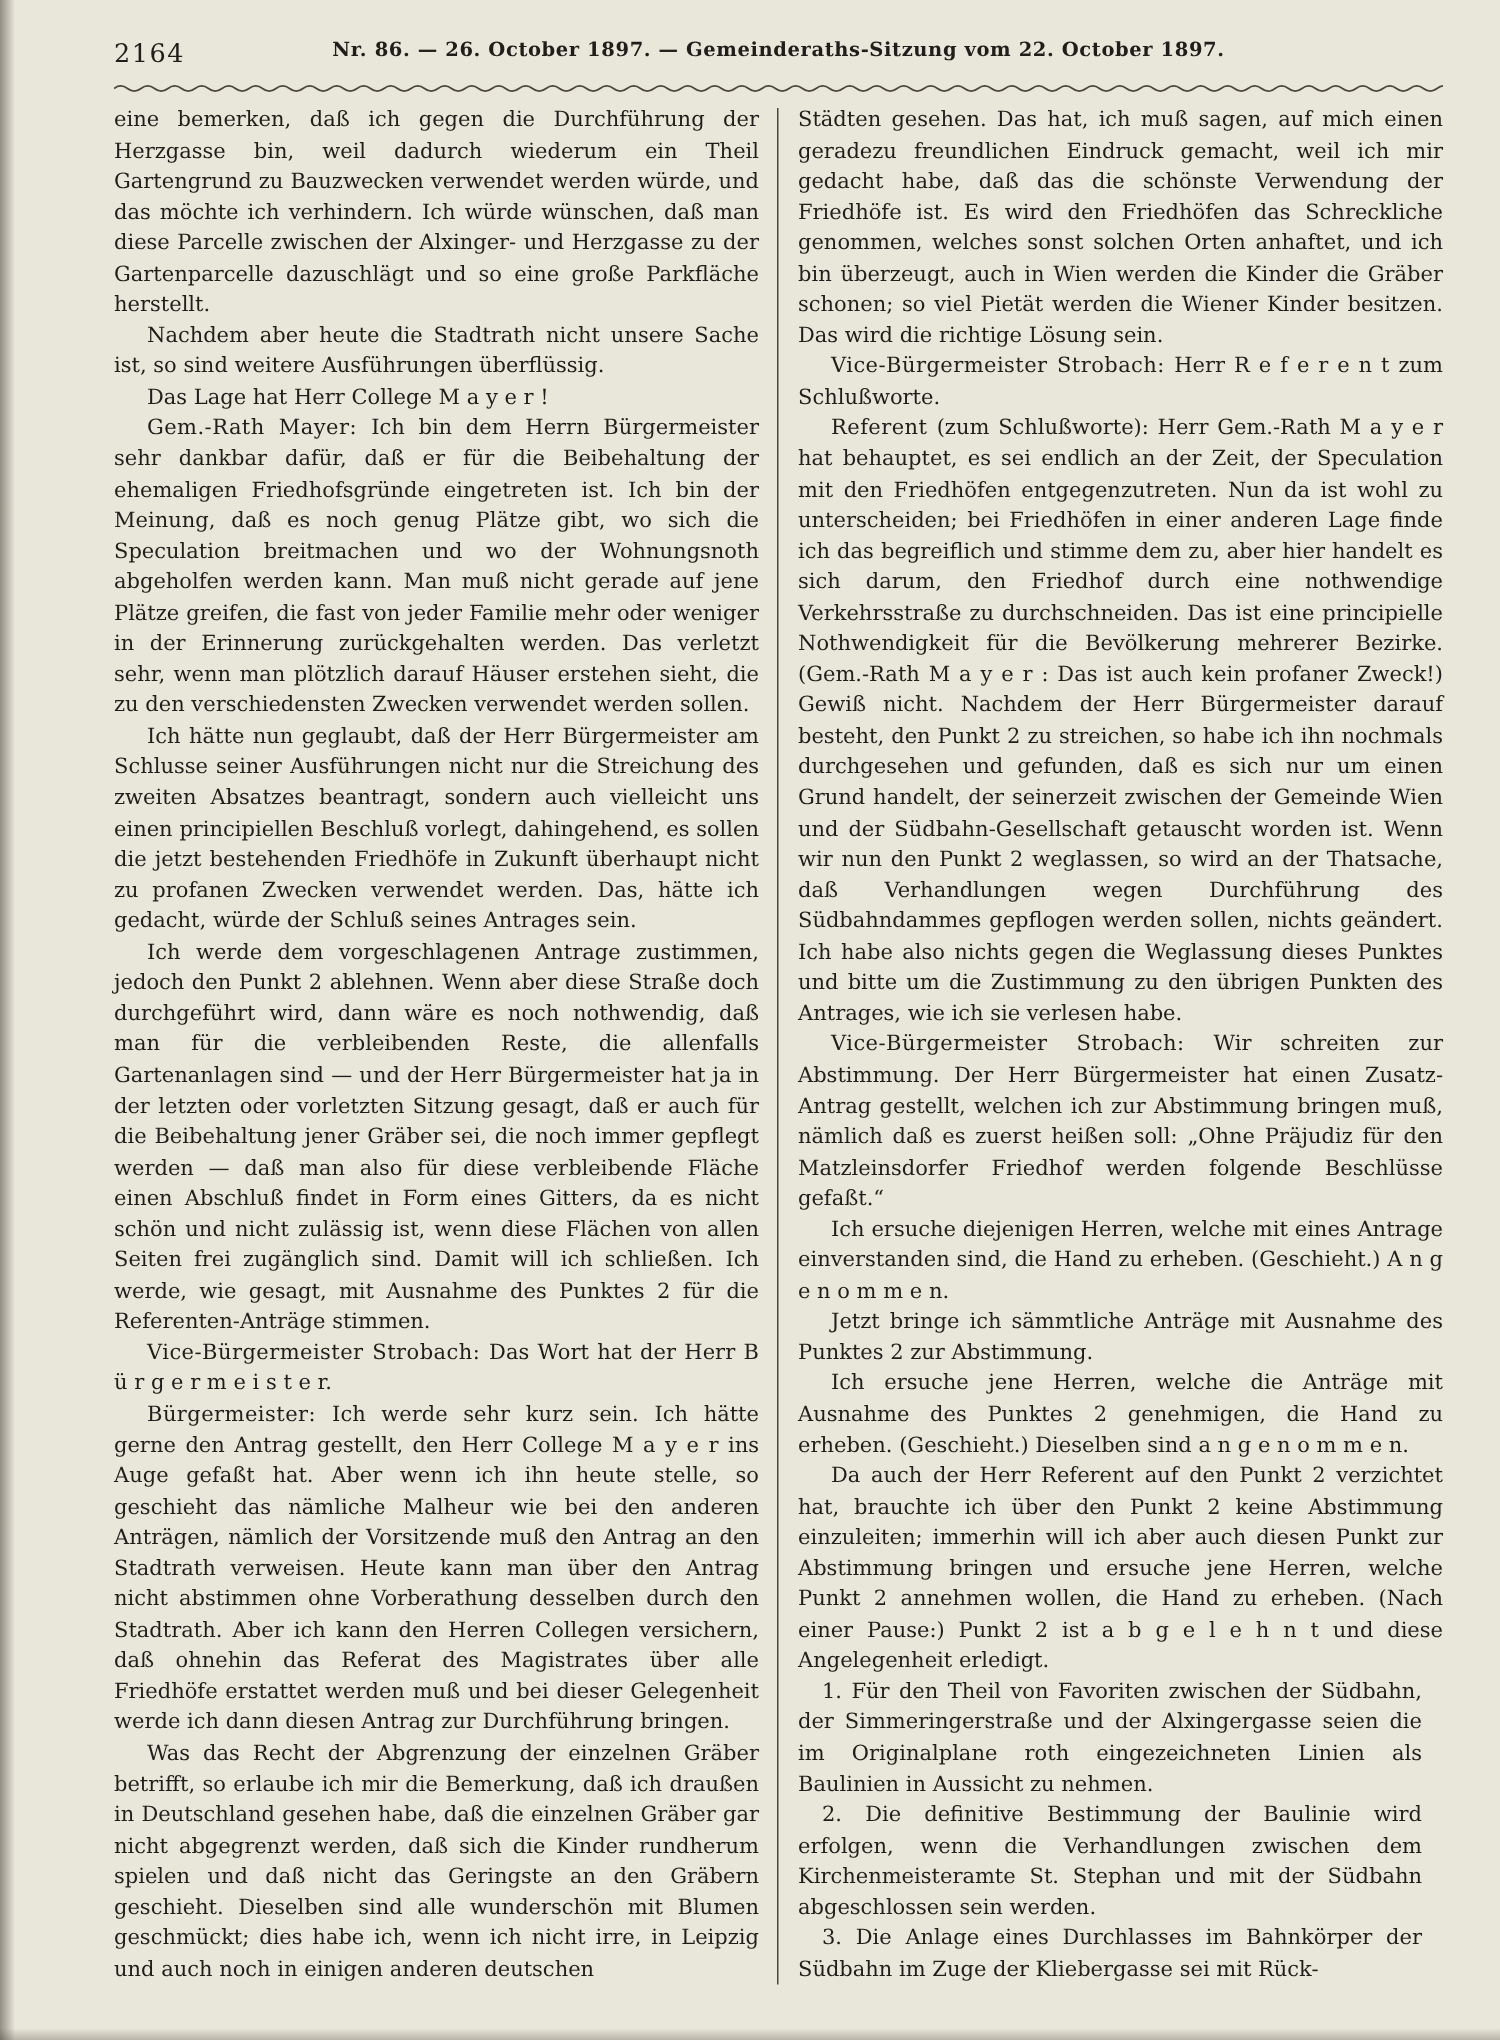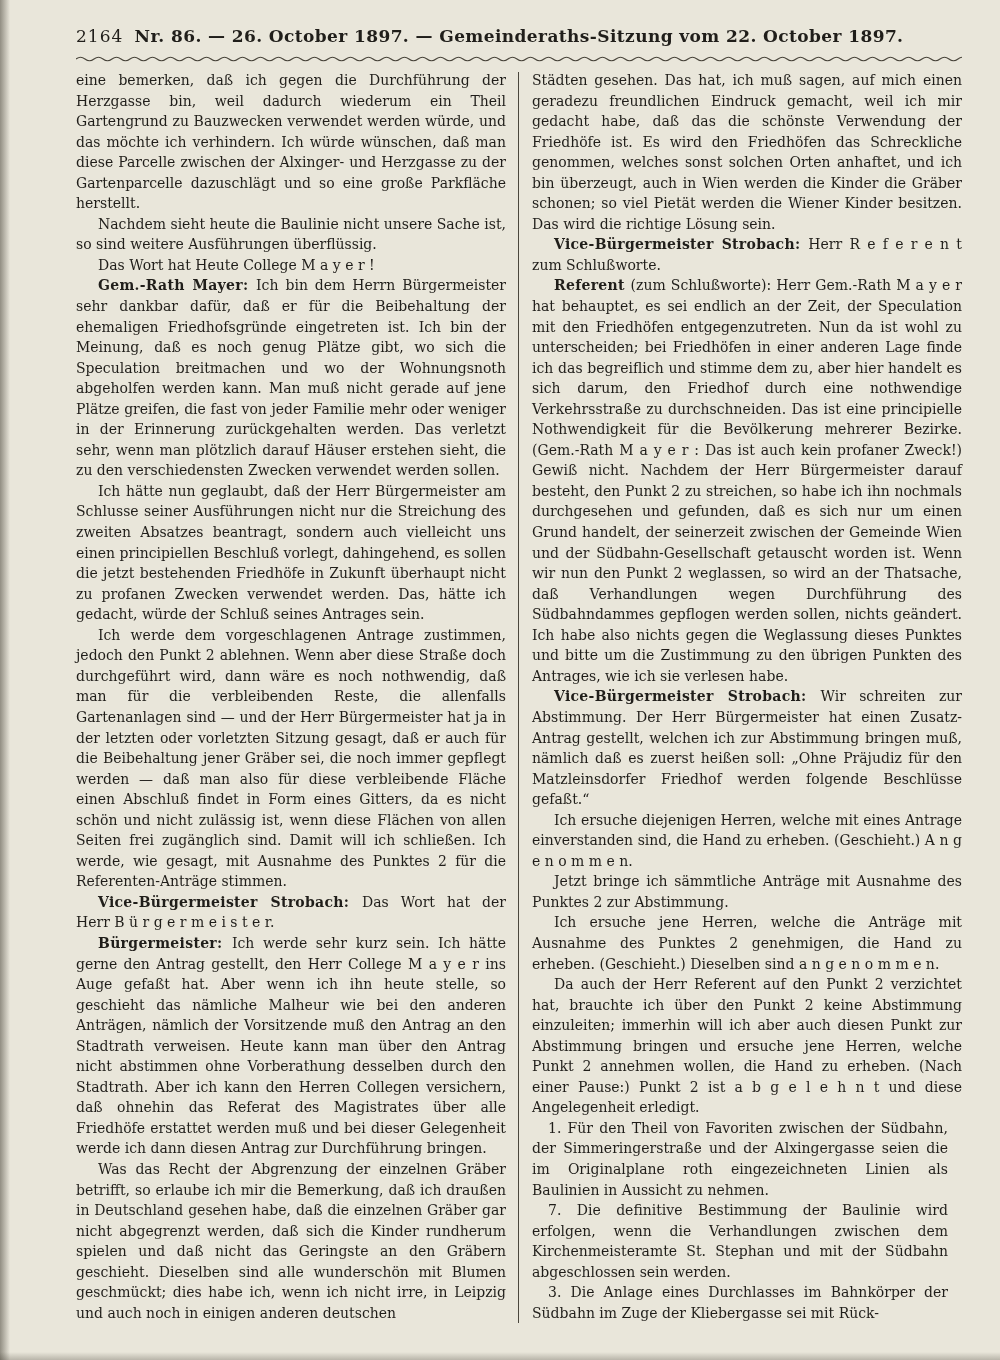--- a/index.html
+++ b/index.html
@@ -30,21 +30,21 @@
     position:relative;
     display:flex;align-items:baseline;
     height:26px;
   }
   .page-number{
     font-size:17px;letter-spacing:1px;
     flex:0 0 auto;
   }
   .header-title{
     position:absolute;left:0;right:0;text-align:center;
-    font-size:17px;letter-spacing:.4px;
+    font-size:13px;letter-spacing:.4px;
     font-weight:bold;
   }
   .header-rule{display:block;width:100%;height:10px;margin-top:2px;}
   .columns{
     display:flex;
     margin-top:6px;
     align-items:stretch;
   }
   .col{
     flex:1 1 0;
@@ -56,58 +56,58 @@
   .col-left{padding-right:12px;}
   .col-right{padding-left:13px;}
   .divider{
     flex:0 0 1px;
     background:#4a463c;
     margin-top:2px;
   }
   p.para{margin:0;text-indent:22px;}
   p.cont{text-indent:0;}
   p.list{margin-right:14px;text-indent:16px;}
-  .lead{font-weight:bold;letter-spacing:.3px;}
+  .lead{font-weight:normal;letter-spacing:.3px;}
 </style>
 </head>
 <body>
 
 <div class="page">
   <div class="edge-shade"></div>
   <div class="edge-shade-bottom"></div>
 
   <div class="header">
     <span class="page-number">2164</span>
     <span class="header-title">Nr. 86. — 26. October 1897. — Gemeinderaths-Sitzung vom 22. October 1897.</span>
   </div>
 
   <svg class="header-rule" width="886" height="10" viewBox="0 0 886 10" preserveAspectRatio="none">
     <path id="wavy-path" fill="none" stroke="#4a463c" stroke-width="1.1" d="M0 5 q4.5 -3.5 9 0 t9 0 q4.5 -3.5 9 0 t9 0 q4.5 -3.5 9 0 t9 0 q4.5 -3.5 9 0 t9 0 q4.5 -3.5 9 0 t9 0 q4.5 -3.5 9 0 t9 0 q4.5 -3.5 9 0 t9 0 q4.5 -3.5 9 0 t9 0 q4.5 -3.5 9 0 t9 0 q4.5 -3.5 9 0 t9 0 q4.5 -3.5 9 0 t9 0 q4.5 -3.5 9 0 t9 0 q4.5 -3.5 9 0 t9 0 q4.5 -3.5 9 0 t9 0 q4.5 -3.5 9 0 t9 0 q4.5 -3.5 9 0 t9 0 q4.5 -3.5 9 0 t9 0 q4.5 -3.5 9 0 t9 0 q4.5 -3.5 9 0 t9 0 q4.5 -3.5 9 0 t9 0 q4.5 -3.5 9 0 t9 0 q4.5 -3.5 9 0 t9 0 q4.5 -3.5 9 0 t9 0 q4.5 -3.5 9 0 t9 0 q4.5 -3.5 9 0 t9 0 q4.5 -3.5 9 0 t9 0 q4.5 -3.5 9 0 t9 0 q4.5 -3.5 9 0 t9 0 q4.5 -3.5 9 0 t9 0 q4.5 -3.5 9 0 t9 0 q4.5 -3.5 9 0 t9 0 q4.5 -3.5 9 0 t9 0 q4.5 -3.5 9 0 t9 0 q4.5 -3.5 9 0 t9 0 q4.5 -3.5 9 0 t9 0 q4.5 -3.5 9 0 t9 0 q4.5 -3.5 9 0 t9 0 q4.5 -3.5 9 0 t9 0 q4.5 -3.5 9 0 t9 0 q4.5 -3.5 9 0 t9 0 q4.5 -3.5 9 0 t9 0 q4.5 -3.5 9 0 t9 0 q4.5 -3.5 9 0 t9 0 q4.5 -3.5 9 0 t9 0 q4.5 -3.5 9 0 t9 0 q4.5 -3.5 9 0 t9 0 q4.5 -3.5 9 0 t9 0 q4.5 -3.5 9 0 t9 0 q4.5 -3.5 9 0 t9 0 q4.5 -3.5 9 0 t9 0"></path>
   </svg>
 
   <div class="columns">
     <div class="col col-left" id="col-left">
         <p class="para cont">eine bemerken, daß ich gegen die Durchführung der Herzgasse bin, weil dadurch wiederum ein Theil Gartengrund zu Bauzwecken verwendet werden würde, und das möchte ich verhindern. Ich würde wünschen, daß man diese Parcelle zwischen der Alxinger- und Herzgasse zu der Gartenparcelle dazuschlägt und so eine große Parkfläche herstellt.</p>
-        <p class="para">Nachdem sieht heute die Baulinie nicht unsere Sache ist, so sind weitere Ausführungen überflüssig.</p>
-        <p class="para">Das Wort hat Heute College M a y e r !</p>
+        <p class="para">Nachdem aber heute die Stadtrath nicht unsere Sache ist, so sind weitere Ausführungen überflüssig.</p>
+        <p class="para">Das Lage hat Herr College M a y e r !</p>
         <p class="para"><span class="lead">Gem.-Rath Mayer: </span>Ich bin dem Herrn Bürgermeister sehr dankbar dafür, daß er für die Beibehaltung der ehemaligen Friedhofsgründe eingetreten ist. Ich bin der Meinung, daß es noch genug Plätze gibt, wo sich die Speculation breitmachen und wo der Wohnungsnoth abgeholfen werden kann. Man muß nicht gerade auf jene Plätze greifen, die fast von jeder Familie mehr oder weniger in der Erinnerung zurückgehalten werden. Das verletzt sehr, wenn man plötzlich darauf Häuser erstehen sieht, die zu den verschiedensten Zwecken verwendet werden sollen.</p>
         <p class="para">Ich hätte nun geglaubt, daß der Herr Bürgermeister am Schlusse seiner Ausführungen nicht nur die Streichung des zweiten Absatzes beantragt, sondern auch vielleicht uns einen principiellen Beschluß vorlegt, dahingehend, es sollen die jetzt bestehenden Friedhöfe in Zukunft überhaupt nicht zu profanen Zwecken verwendet werden. Das, hätte ich gedacht, würde der Schluß seines Antrages sein.</p>
         <p class="para">Ich werde dem vorgeschlagenen Antrage zustimmen, jedoch den Punkt 2 ablehnen. Wenn aber diese Straße doch durchgeführt wird, dann wäre es noch nothwendig, daß man für die verbleibenden Reste, die allenfalls Gartenanlagen sind — und der Herr Bürgermeister hat ja in der letzten oder vorletzten Sitzung gesagt, daß er auch für die Beibehaltung jener Gräber sei, die noch immer gepflegt werden — daß man also für diese verbleibende Fläche einen Abschluß findet in Form eines Gitters, da es nicht schön und nicht zulässig ist, wenn diese Flächen von allen Seiten frei zugänglich sind. Damit will ich schließen. Ich werde, wie gesagt, mit Ausnahme des Punktes 2 für die Referenten-Anträge stimmen.</p>
         <p class="para"><span class="lead">Vice-Bürgermeister Strobach: </span>Das Wort hat der Herr B ü r g e r m e i s t e r.</p>
         <p class="para"><span class="lead">Bürgermeister: </span>Ich werde sehr kurz sein. Ich hätte gerne den Antrag gestellt, den Herr College M a y e r ins Auge gefaßt hat. Aber wenn ich ihn heute stelle, so geschieht das nämliche Malheur wie bei den anderen Anträgen, nämlich der Vorsitzende muß den Antrag an den Stadtrath verweisen. Heute kann man über den Antrag nicht abstimmen ohne Vorberathung desselben durch den Stadtrath. Aber ich kann den Herren Collegen versichern, daß ohnehin das Referat des Magistrates über alle Friedhöfe erstattet werden muß und bei dieser Gelegenheit werde ich dann diesen Antrag zur Durchführung bringen.</p>
         <p class="para">Was das Recht der Abgrenzung der einzelnen Gräber betrifft, so erlaube ich mir die Bemerkung, daß ich draußen in Deutschland gesehen habe, daß die einzelnen Gräber gar nicht abgegrenzt werden, daß sich die Kinder rundherum spielen und daß nicht das Geringste an den Gräbern geschieht. Dieselben sind alle wunderschön mit Blumen geschmückt; dies habe ich, wenn ich nicht irre, in Leipzig und auch noch in einigen anderen deutschen</p>
       </div>
     <div class="divider"></div>
     <div class="col col-right" id="col-right">
         <p class="para cont">Städten gesehen. Das hat, ich muß sagen, auf mich einen geradezu freundlichen Eindruck gemacht, weil ich mir gedacht habe, daß das die schönste Verwendung der Friedhöfe ist. Es wird den Friedhöfen das Schreckliche genommen, welches sonst solchen Orten anhaftet, und ich bin überzeugt, auch in Wien werden die Kinder die Gräber schonen; so viel Pietät werden die Wiener Kinder besitzen. Das wird die richtige Lösung sein.</p>
         <p class="para"><span class="lead">Vice-Bürgermeister Strobach: </span>Herr R e f e r e n t zum Schlußworte.</p>
         <p class="para"><span class="lead">Referent </span>(zum Schlußworte): Herr Gem.-Rath M a y e r hat behauptet, es sei endlich an der Zeit, der Speculation mit den Friedhöfen entgegenzutreten. Nun da ist wohl zu unterscheiden; bei Friedhöfen in einer anderen Lage finde ich das begreiflich und stimme dem zu, aber hier handelt es sich darum, den Friedhof durch eine nothwendige Verkehrsstraße zu durchschneiden. Das ist eine principielle Nothwendigkeit für die Bevölkerung mehrerer Bezirke. (Gem.-Rath M a y e r : Das ist auch kein profaner Zweck!) Gewiß nicht. Nachdem der Herr Bürgermeister darauf besteht, den Punkt 2 zu streichen, so habe ich ihn nochmals durchgesehen und gefunden, daß es sich nur um einen Grund handelt, der seinerzeit zwischen der Gemeinde Wien und der Südbahn-Gesellschaft getauscht worden ist. Wenn wir nun den Punkt 2 weglassen, so wird an der Thatsache, daß Verhandlungen wegen Durchführung des Südbahndammes gepflogen werden sollen, nichts geändert. Ich habe also nichts gegen die Weglassung dieses Punktes und bitte um die Zustimmung zu den übrigen Punkten des Antrages, wie ich sie verlesen habe.</p>
         <p class="para"><span class="lead">Vice-Bürgermeister Strobach: </span>Wir schreiten zur Abstimmung. Der Herr Bürgermeister hat einen Zusatz-Antrag gestellt, welchen ich zur Abstimmung bringen muß, nämlich daß es zuerst heißen soll: „Ohne Präjudiz für den Matzleinsdorfer Friedhof werden folgende Beschlüsse gefaßt.“</p>
         <p class="para">Ich ersuche diejenigen Herren, welche mit eines Antrage einverstanden sind, die Hand zu erheben. (Geschieht.) A n g e n o m m e n.</p>
         <p class="para">Jetzt bringe ich sämmtliche Anträge mit Ausnahme des Punktes 2 zur Abstimmung.</p>
         <p class="para">Ich ersuche jene Herren, welche die Anträge mit Ausnahme des Punktes 2 genehmigen, die Hand zu erheben. (Geschieht.) Dieselben sind a n g e n o m m e n.</p>
         <p class="para">Da auch der Herr Referent auf den Punkt 2 verzichtet hat, brauchte ich über den Punkt 2 keine Abstimmung einzuleiten; immerhin will ich aber auch diesen Punkt zur Abstimmung bringen und ersuche jene Herren, welche Punkt 2 annehmen wollen, die Hand zu erheben. (Nach einer Pause:) Punkt 2 ist a b g e l e h n t und diese Angelegenheit erledigt.</p>
         <p class="para list">1. Für den Theil von Favoriten zwischen der Südbahn, der Simmeringerstraße und der Alxingergasse seien die im Originalplane roth eingezeichneten Linien als Baulinien in Aussicht zu nehmen.</p>
-        <p class="para list">7. Die definitive Bestimmung der Baulinie wird erfolgen, wenn die Verhandlungen zwischen dem Kirchenmeisteramte St. Stephan und mit der Südbahn abgeschlossen sein werden.</p>
+        <p class="para list">2. Die definitive Bestimmung der Baulinie wird erfolgen, wenn die Verhandlungen zwischen dem Kirchenmeisteramte St. Stephan und mit der Südbahn abgeschlossen sein werden.</p>
         <p class="para list">3. Die Anlage eines Durchlasses im Bahnkörper der Südbahn im Zuge der Kliebergasse sei mit Rück-</p>
       </div>
   </div>
 </div>
 
 </body></html>

